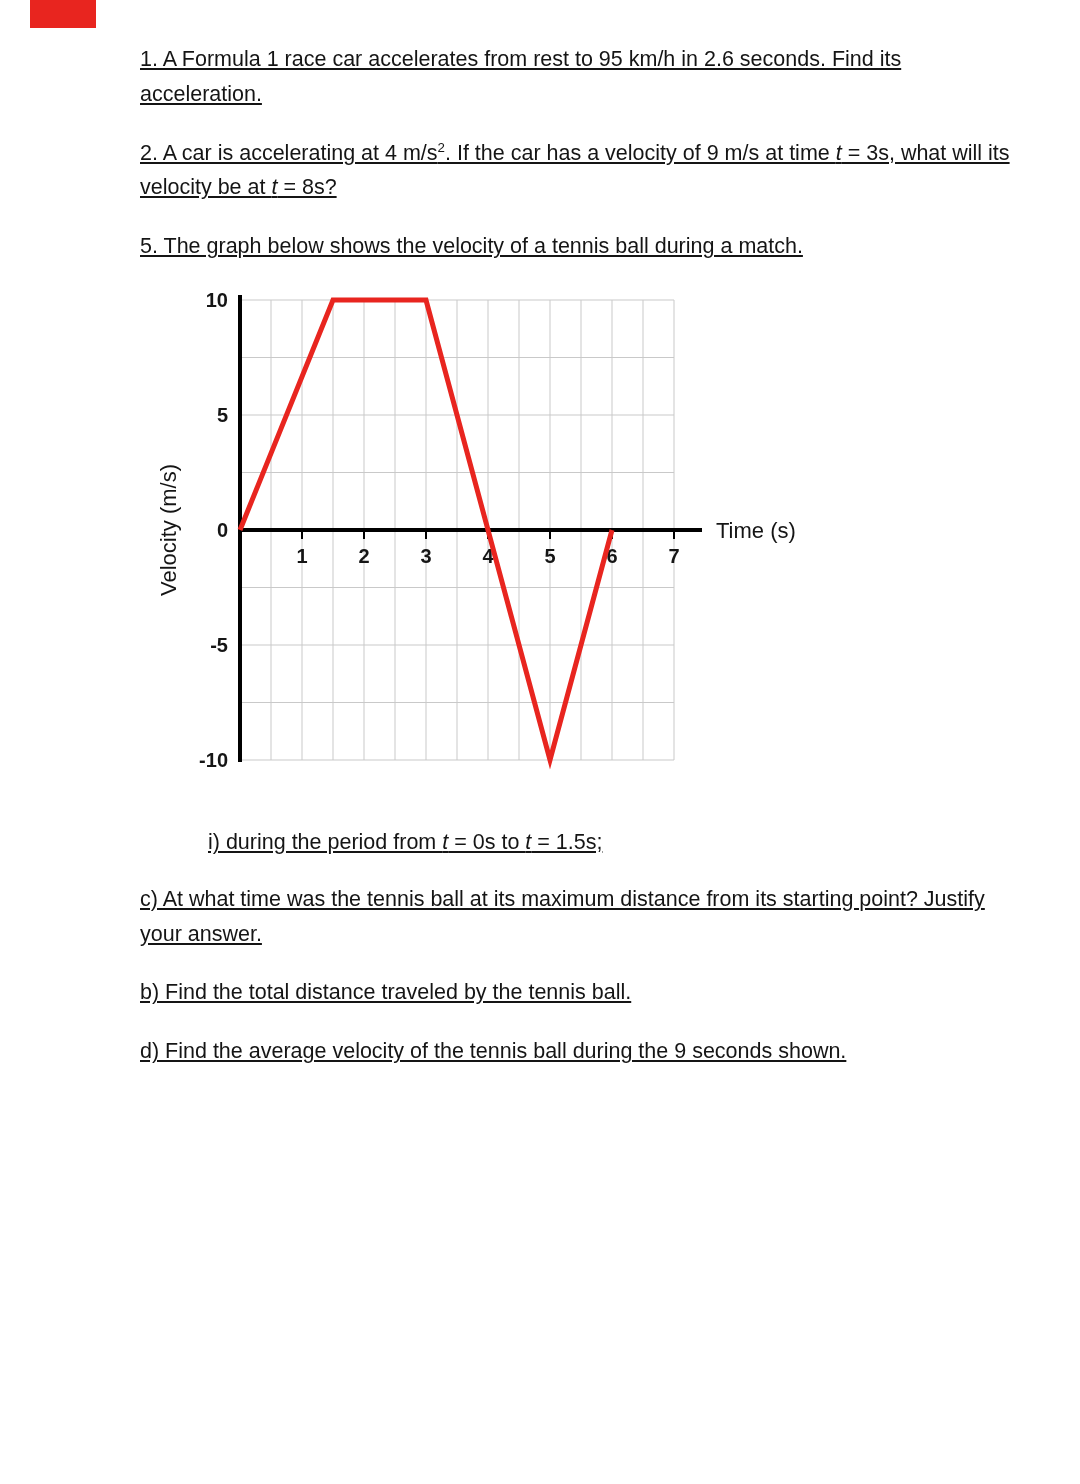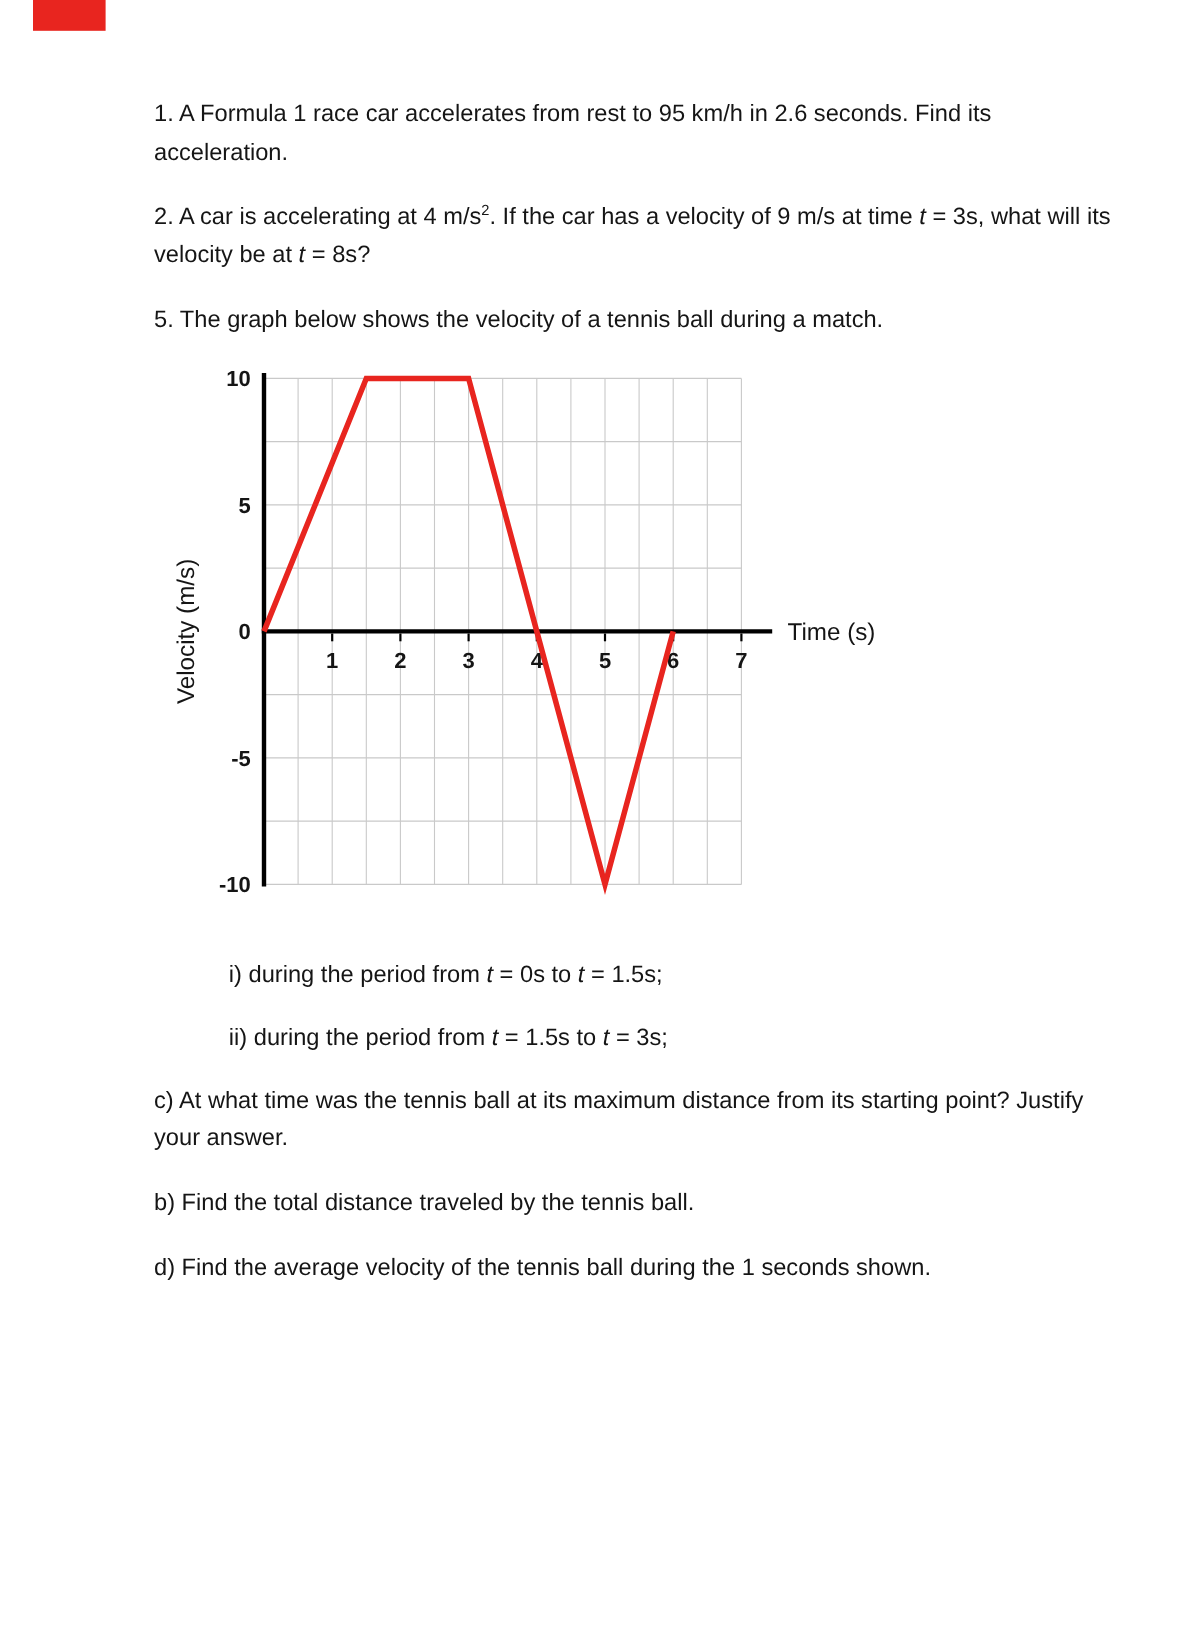--- a/index.html
+++ b/index.html
@@ -13,23 +13,24 @@
     overflow: hidden;
   }
   .corner-block {
     position: absolute;
     left: 30px;
     top: 0;
     width: 66px;
     height: 28px;
   }
   .content {
-    padding: 86px 64px 0 140px;
+    padding: 42px 64px 0 140px;
     font-size: 21.5px;
     line-height: 1.62;
+    text-decoration: underline;
   }
   p.para { margin: 0 0 24px 0; }
   p.sub  { margin: 0 0 22px 68px; }
   sup { font-size: 0.62em; vertical-align: super; line-height: 0; }
   .chart-wrap { margin: 4px 0 26px 8px; }
   svg text { font-family: "Liberation Sans", sans-serif; }
 </style>
 </head>
 <body>
 
@@ -86,17 +87,16 @@
         <text x="80" y="249" text-anchor="end" font-size="20" font-weight="bold" fill="#151515">0</text>
         <text x="80" y="364" text-anchor="end" font-size="20" font-weight="bold" fill="#151515">-5</text>
         <text x="80" y="479" text-anchor="end" font-size="20" font-weight="bold" fill="#151515">-10</text>
         <text x="568" y="250" font-size="22" fill="#151515">Time (s)</text>
         <text x="28" y="242" font-size="22" fill="#151515" text-anchor="middle" transform="rotate(-90 28 242)">Velocity (m/s)</text>
         <polyline points="92,242 185,12 278,12 402,472 464,242" fill="none" stroke="#e8251f" stroke-width="5" stroke-linejoin="miter"></polyline>
       </svg>
   </div>
 
   <p class="sub"><span>i) during the period from </span><span style="font-style: italic;">t</span><span> = 0s to </span><span style="font-style: italic;">t</span><span> = 1.5s;</span></p>
-  <p class="sub"><span>ii) during the period from </span><span style="font-style: italic;">t</span><span> = 1.5s to </span><span style="font-style: italic;">t</span><span> = 3s;</span></p>
   <p class="para"><span>c) At what time was the tennis ball at its maximum distance from its starting point? Justify your answer.</span></p>
   <p class="para"><span>b) Find the total distance traveled by the tennis ball.</span></p>
-  <p class="para"><span>d) Find the average velocity of the tennis ball during the 1 seconds shown.</span></p>
+  <p class="para"><span>d) Find the average velocity of the tennis ball during the 9 seconds shown.</span></p>
 </div>
 
 </body></html>

